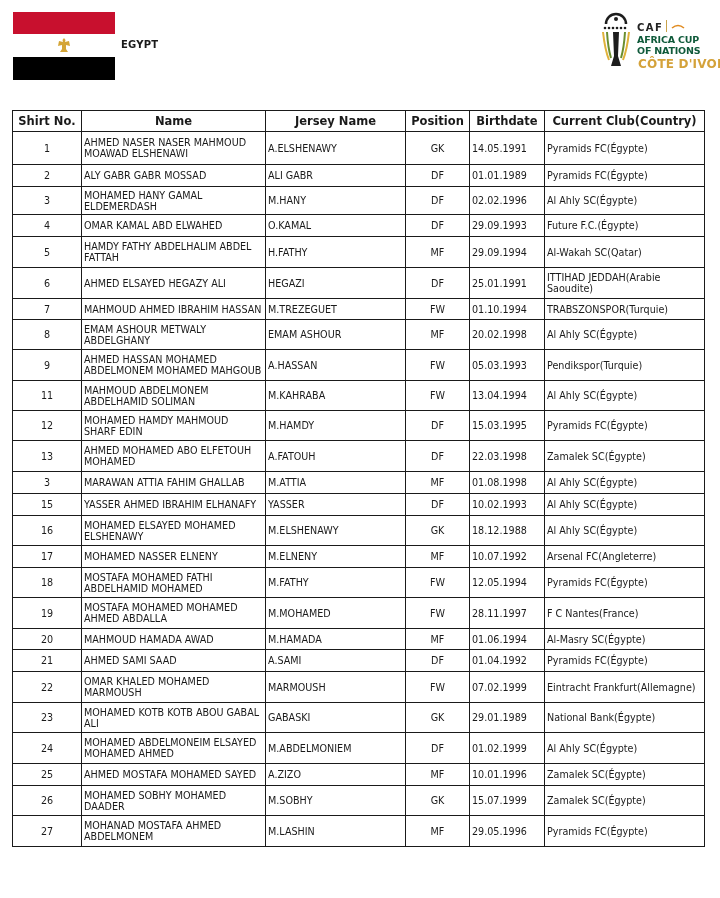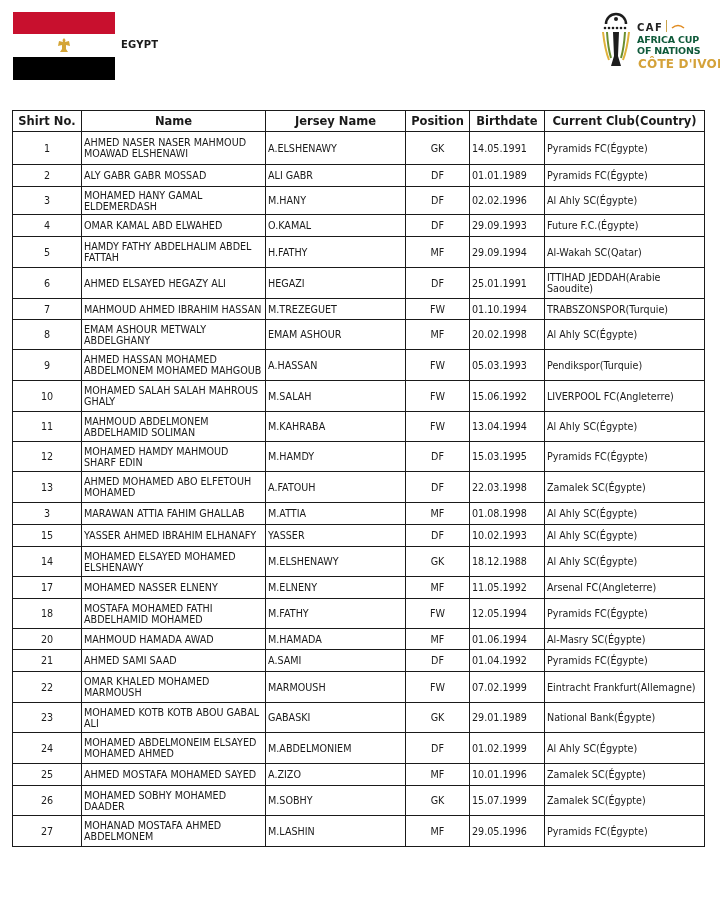--- a/index.html
+++ b/index.html
@@ -162,28 +162,20 @@
         <td class="club">Al Ahly SC(Égypte)</td>
       </tr>
       <tr style="height: 31px;">
         <td class="no">9</td>
         <td class="name">AHMED HASSAN MOHAMED ABDELMONEM MOHAMED MAHGOUB</td>
         <td class="jersey">A.HASSAN</td>
         <td class="pos">FW</td>
         <td class="birth">05.03.1993</td>
         <td class="club">Pendikspor(Turquie)</td>
       </tr>
-      <tr style="height: 31px;">
-        <td class="no">10</td>
-        <td class="name">MOHAMED SALAH SALAH MAHROUS GHALY</td>
-        <td class="jersey">M.SALAH</td>
-        <td class="pos">FW</td>
-        <td class="birth">15.06.1992</td>
-        <td class="club">LIVERPOOL FC(Angleterre)</td>
-      </tr>
       <tr style="height: 30px;">
         <td class="no">11</td>
         <td class="name">MAHMOUD ABDELMONEM ABDELHAMID SOLIMAN</td>
         <td class="jersey">M.KAHRABA</td>
         <td class="pos">FW</td>
         <td class="birth">13.04.1994</td>
         <td class="club">Al Ahly SC(Égypte)</td>
       </tr>
       <tr style="height: 30px;">
         <td class="no">12</td>
@@ -211,42 +203,50 @@
       </tr>
       <tr style="height: 22px;">
         <td class="no">15</td>
         <td class="name">YASSER AHMED IBRAHIM ELHANAFY</td>
         <td class="jersey">YASSER</td>
         <td class="pos">DF</td>
         <td class="birth">10.02.1993</td>
         <td class="club">Al Ahly SC(Égypte)</td>
       </tr>
       <tr style="height: 30px;">
-        <td class="no">14</td>
+        <td class="no">16</td>
         <td class="name">MOHAMED ELSAYED MOHAMED ELSHENAWY</td>
         <td class="jersey">M.ELSHENAWY</td>
         <td class="pos">GK</td>
         <td class="birth">18.12.1988</td>
         <td class="club">Al Ahly SC(Égypte)</td>
       </tr>
       <tr style="height: 22px;">
         <td class="no">17</td>
         <td class="name">MOHAMED NASSER ELNENY</td>
         <td class="jersey">M.ELNENY</td>
         <td class="pos">MF</td>
-        <td class="birth">11.05.1992</td>
+        <td class="birth">10.07.1992</td>
         <td class="club">Arsenal FC(Angleterre)</td>
       </tr>
       <tr style="height: 30px;">
         <td class="no">18</td>
         <td class="name">MOSTAFA MOHAMED FATHI ABDELHAMID MOHAMED</td>
         <td class="jersey">M.FATHY</td>
         <td class="pos">FW</td>
         <td class="birth">12.05.1994</td>
         <td class="club">Pyramids FC(Égypte)</td>
+      </tr>
+      <tr style="height: 31px;">
+        <td class="no">19</td>
+        <td class="name">MOSTAFA MOHAMED MOHAMED AHMED ABDALLA</td>
+        <td class="jersey">M.MOHAMED</td>
+        <td class="pos">FW</td>
+        <td class="birth">28.11.1997</td>
+        <td class="club">F C Nantes(France)</td>
       </tr>
       <tr style="height: 21px; margin-top: 48px;">
         <td class="no">20</td>
         <td class="name">MAHMOUD HAMADA AWAD</td>
         <td class="jersey">M.HAMADA</td>
         <td class="pos">MF</td>
         <td class="birth">01.06.1994</td>
         <td class="club">Al-Masry SC(Égypte)</td>
       </tr>
       <tr style="height: 22px;">

